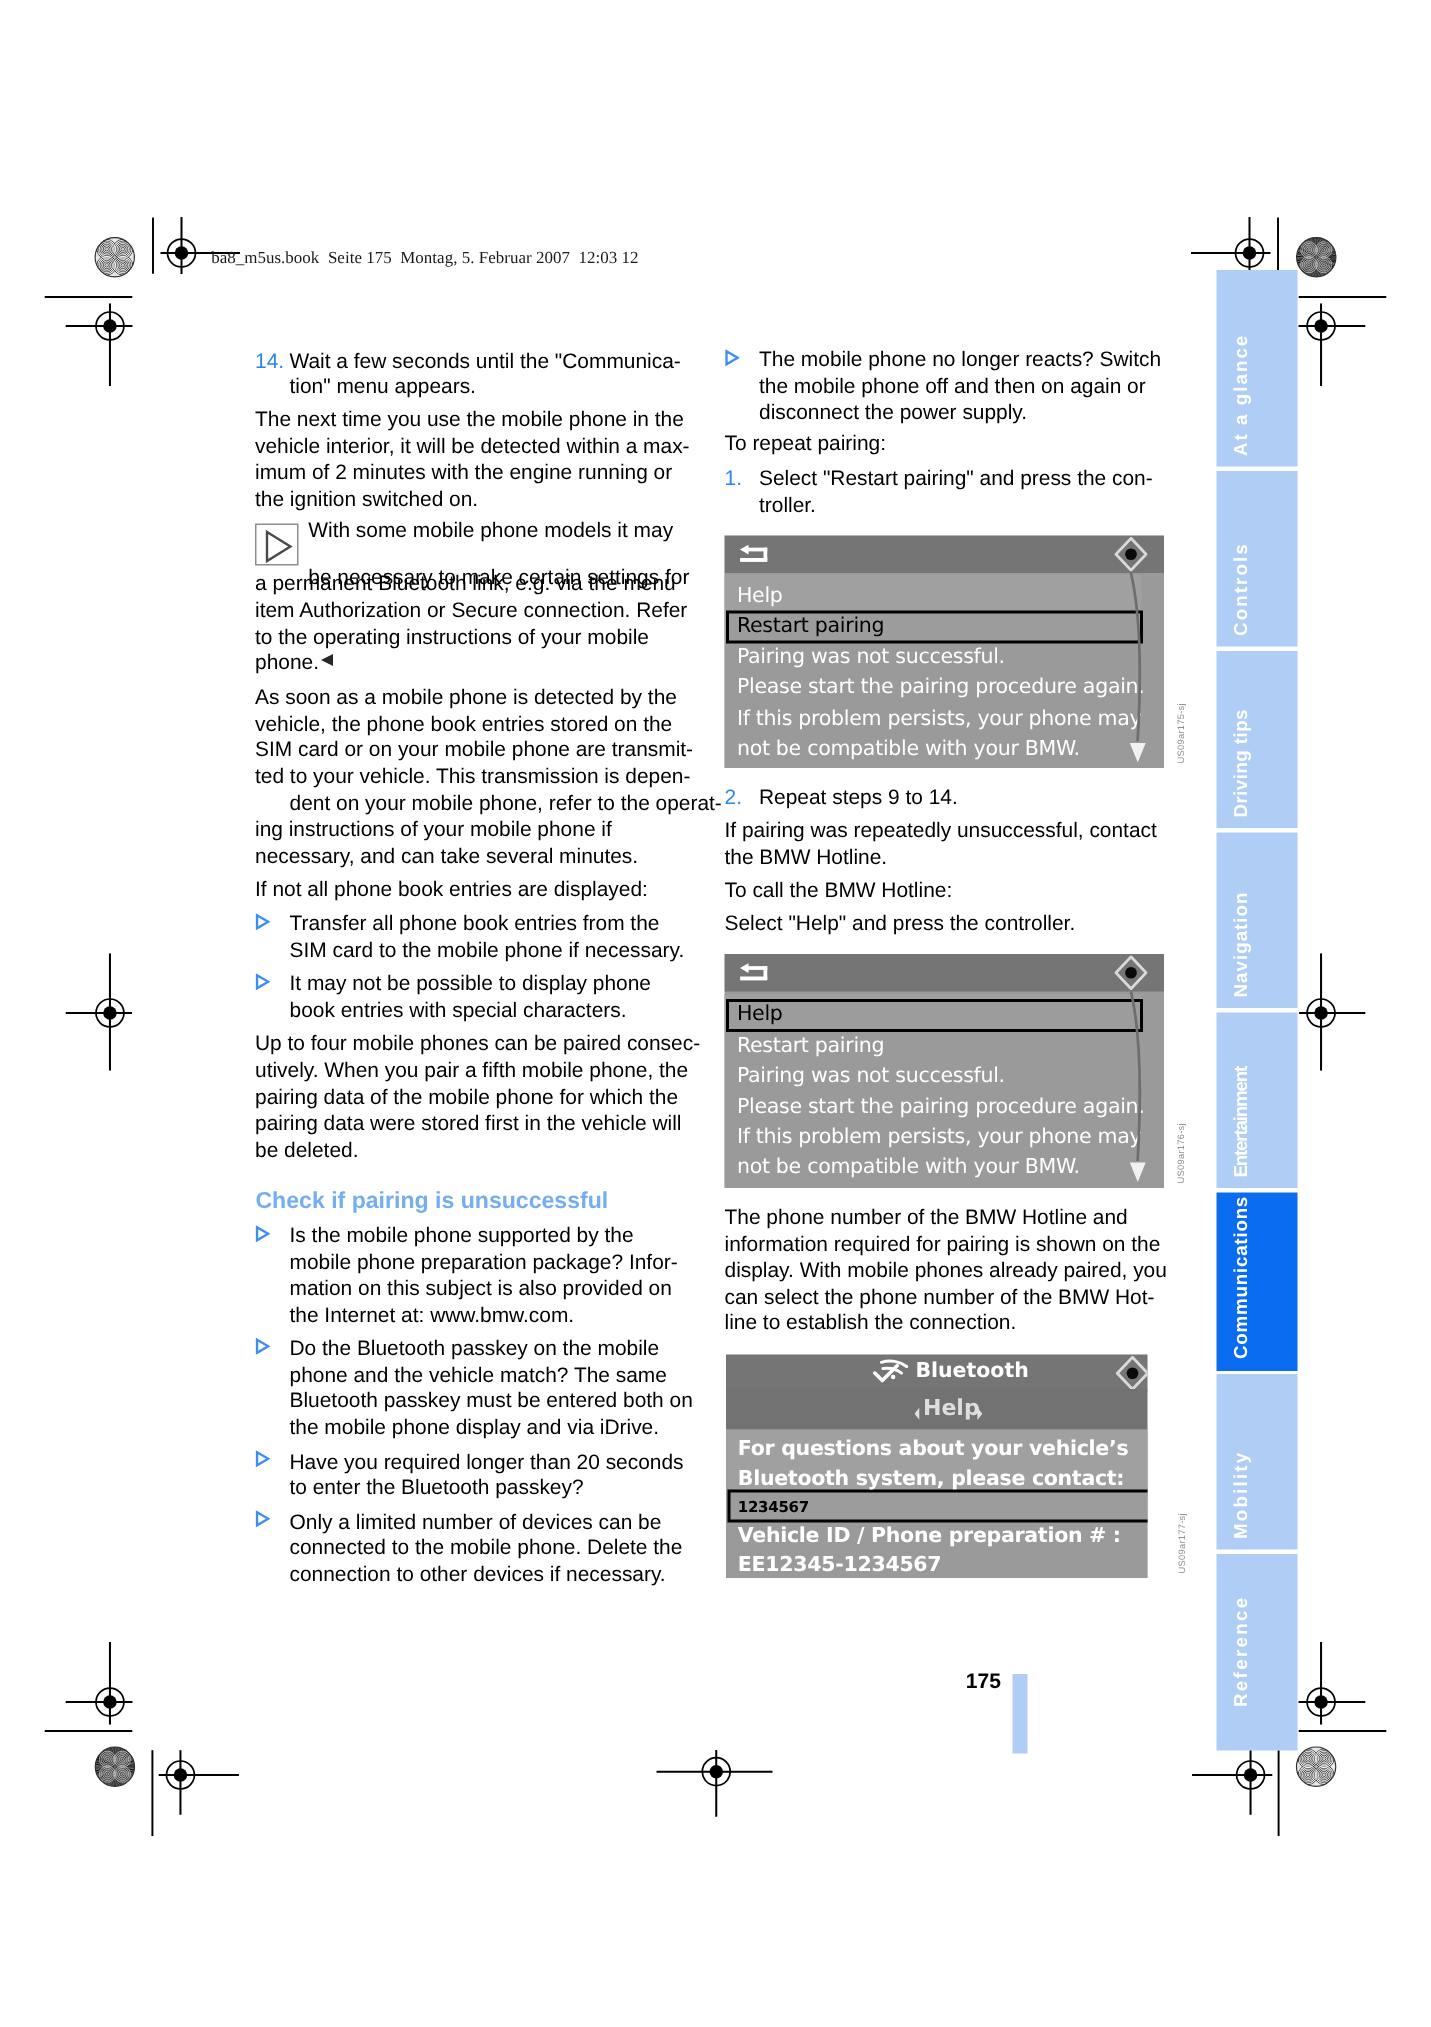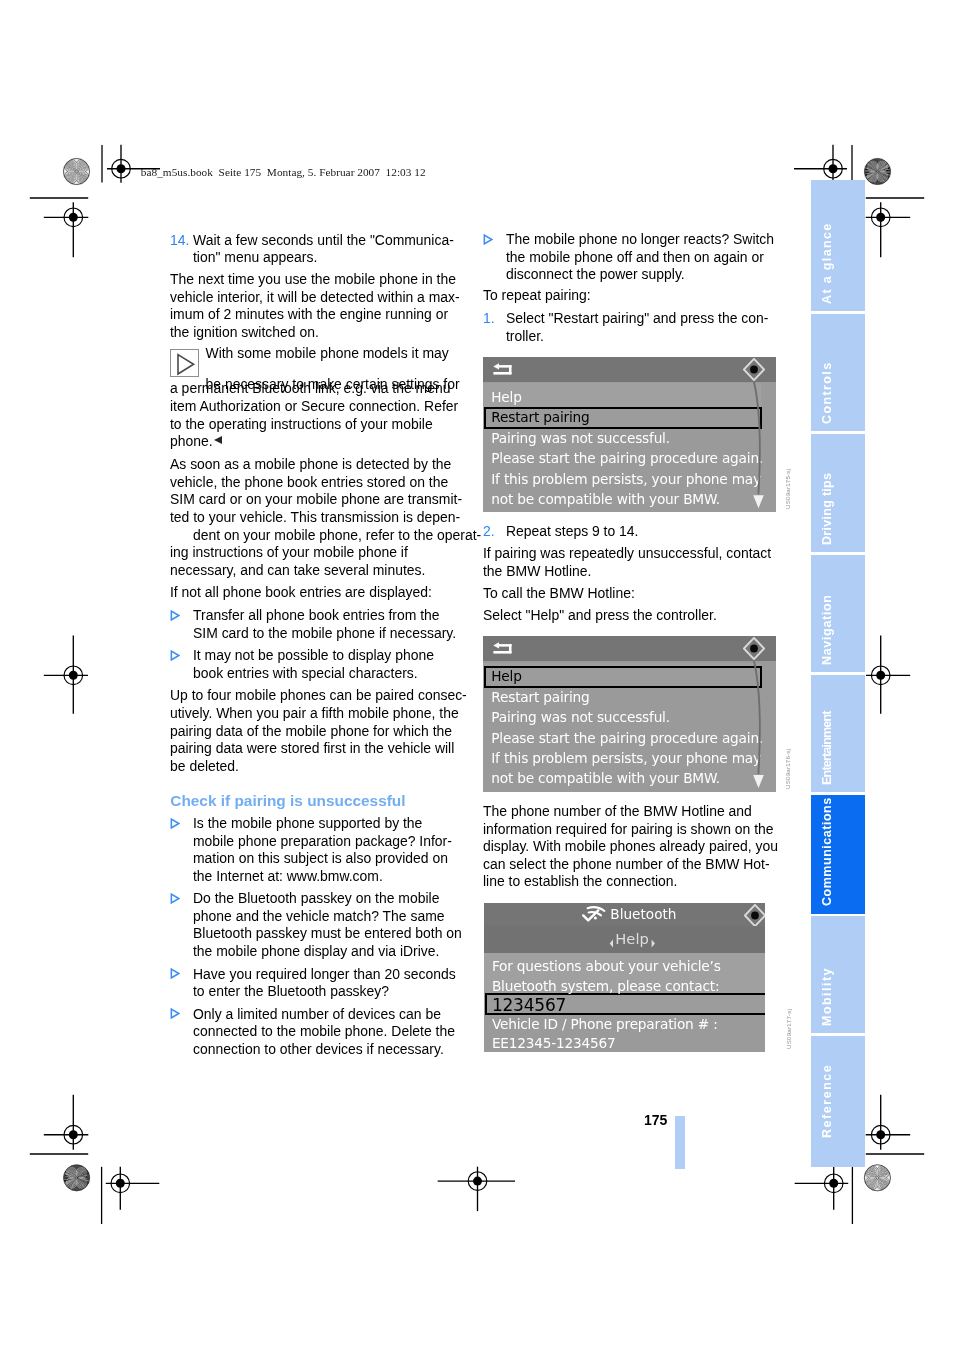--- a/index.html
+++ b/index.html
@@ -357,21 +357,21 @@
             </svg></div>
         </div>
         <div class="shotcode" style="left: 784.2px; top: 789px;">US09ar176-sj</div>
         <div style="position: absolute; left: 0px; top: 0px;">
           <div class="tl" style="left: 483px; top: 802.9px;">The phone number of the BMW Hotline and</div>
           <div class="tl" style="left: 483px; top: 820.5px;">information required for pairing is shown on the</div>
           <div class="tl" style="left: 483px; top: 838.1px;">display. With mobile phones already paired, you</div>
           <div class="tl" style="left: 483px; top: 855.7px;">can select the phone number of the BMW Hot-</div>
           <div class="tl" style="left: 483px; top: 873.3px;">line to establish the connection.</div>
         </div>
-        <div class="idrive" style="left: 483.8px; top: 903.1px; width: 281px; height: 149.1px;">
+        <div class="idrive" style="left: 483.8px; top: 903.1px; width: 281px; height: 149.1px; font-weight: bold;">
           <div class="idr-top" style="height: 24.8px;"></div>
           <div class="idr-title" style="left: 126.5px; top: 4px; font-size: 13.65px; line-height: 15px;">Bluetooth</div>
           <div style="position: absolute; left: 98px; top: 3.4px; width: 24px; height: 17px;"><svg width="24" height="17" viewBox="0 0 24 17">
               <path d="M5.6 2.2 C11.5 0.2 18.0 1.6 22.4 5.0" fill="none" stroke="#ffffff" stroke-width="2.0" stroke-linecap="round"></path>
               <path d="M6.6 6.4 C11.2 5.6 15.8 6.8 19.0 9.4" fill="none" stroke="#ffffff" stroke-width="2.0" stroke-linecap="round"></path>
               <path d="M1.2 9.4 L6.2 14.4 L16.2 4.4" fill="none" stroke="#ffffff" stroke-width="2.4" stroke-linecap="round" stroke-linejoin="round"></path>
               <circle cx="13.4" cy="12.0" r="1.5" fill="#ffffff"></circle>
             </svg></div>
           <div style="position: absolute; left: 260.2px; top: 1px; width: 22px; height: 23px;"><svg width="22" height="23" viewBox="0 0 22 23">
               <path d="M11 0.9 L21.1 11.5 L11 22.1 L0.9 11.5 Z" fill="none" stroke="#d9d9d9" stroke-width="1.9"></path>
@@ -383,21 +383,21 @@
               <path d="M4.0 0.4 L0.7 4.5 L4.0 8.6 Z" fill="#e0e0e0"></path>
             </svg></div>
           <div style="position: absolute; left: 167.6px; top: 31.1px; width: 4.6px; height: 9px;"><svg width="4.6" height="9" viewBox="0 0 4.6 9">
               <path d="M0.6 0.4 L3.9 4.5 L0.6 8.6 Z" fill="#e0e0e0"></path>
             </svg></div>
           <div class="idr-body" style="top: 50.9px;"></div>
           <div class="idr-hl" style="left: 0px; top: 50.3px; width: 288.8px; height: 40px;"></div>
           <div class="idr-sel" style="left: 1px; top: 90.3px; width: 288.8px; height: 21.9px;"></div>
           <div class="idr-row" style="left: 8.1px; top: 55.4px; font-size: 13.7px; line-height: 17.2px;">For questions about your vehicle’s</div>
           <div class="idr-row" style="left: 8.1px; top: 74.6px; font-size: 13.7px; line-height: 17.2px;">Bluetooth system, please contact:</div>
-          <div class="idr-row dark" style="left: 8.1px; top: 93.8px; font-size: 17px; line-height: 17.2px;">1234567</div>
+          <div class="idr-row dark" style="left: 8.1px; top: 93.8px; font-size: 10px; line-height: 17.2px;">1234567</div>
           <div class="idr-row" style="left: 8.1px; top: 113px; font-size: 13.7px; line-height: 17.2px;">Vehicle ID / Phone preparation # :</div>
           <div class="idr-row" style="left: 8.1px; top: 132.2px; font-size: 13.7px; line-height: 17.2px;">EE12345-1234567</div>
         </div>
         <div class="shotcode" style="left: 784.8px; top: 1049.2px;">US09ar177-sj</div>
       </div>
     </div>
   <div id="tabstrip">
       <div class="tab" style="top: 179.8px; height: 131.6px;">
         <span style="letter-spacing: 1.351px; bottom: 7.5px; left: 22.5px;">At a glance</span>
       </div>

